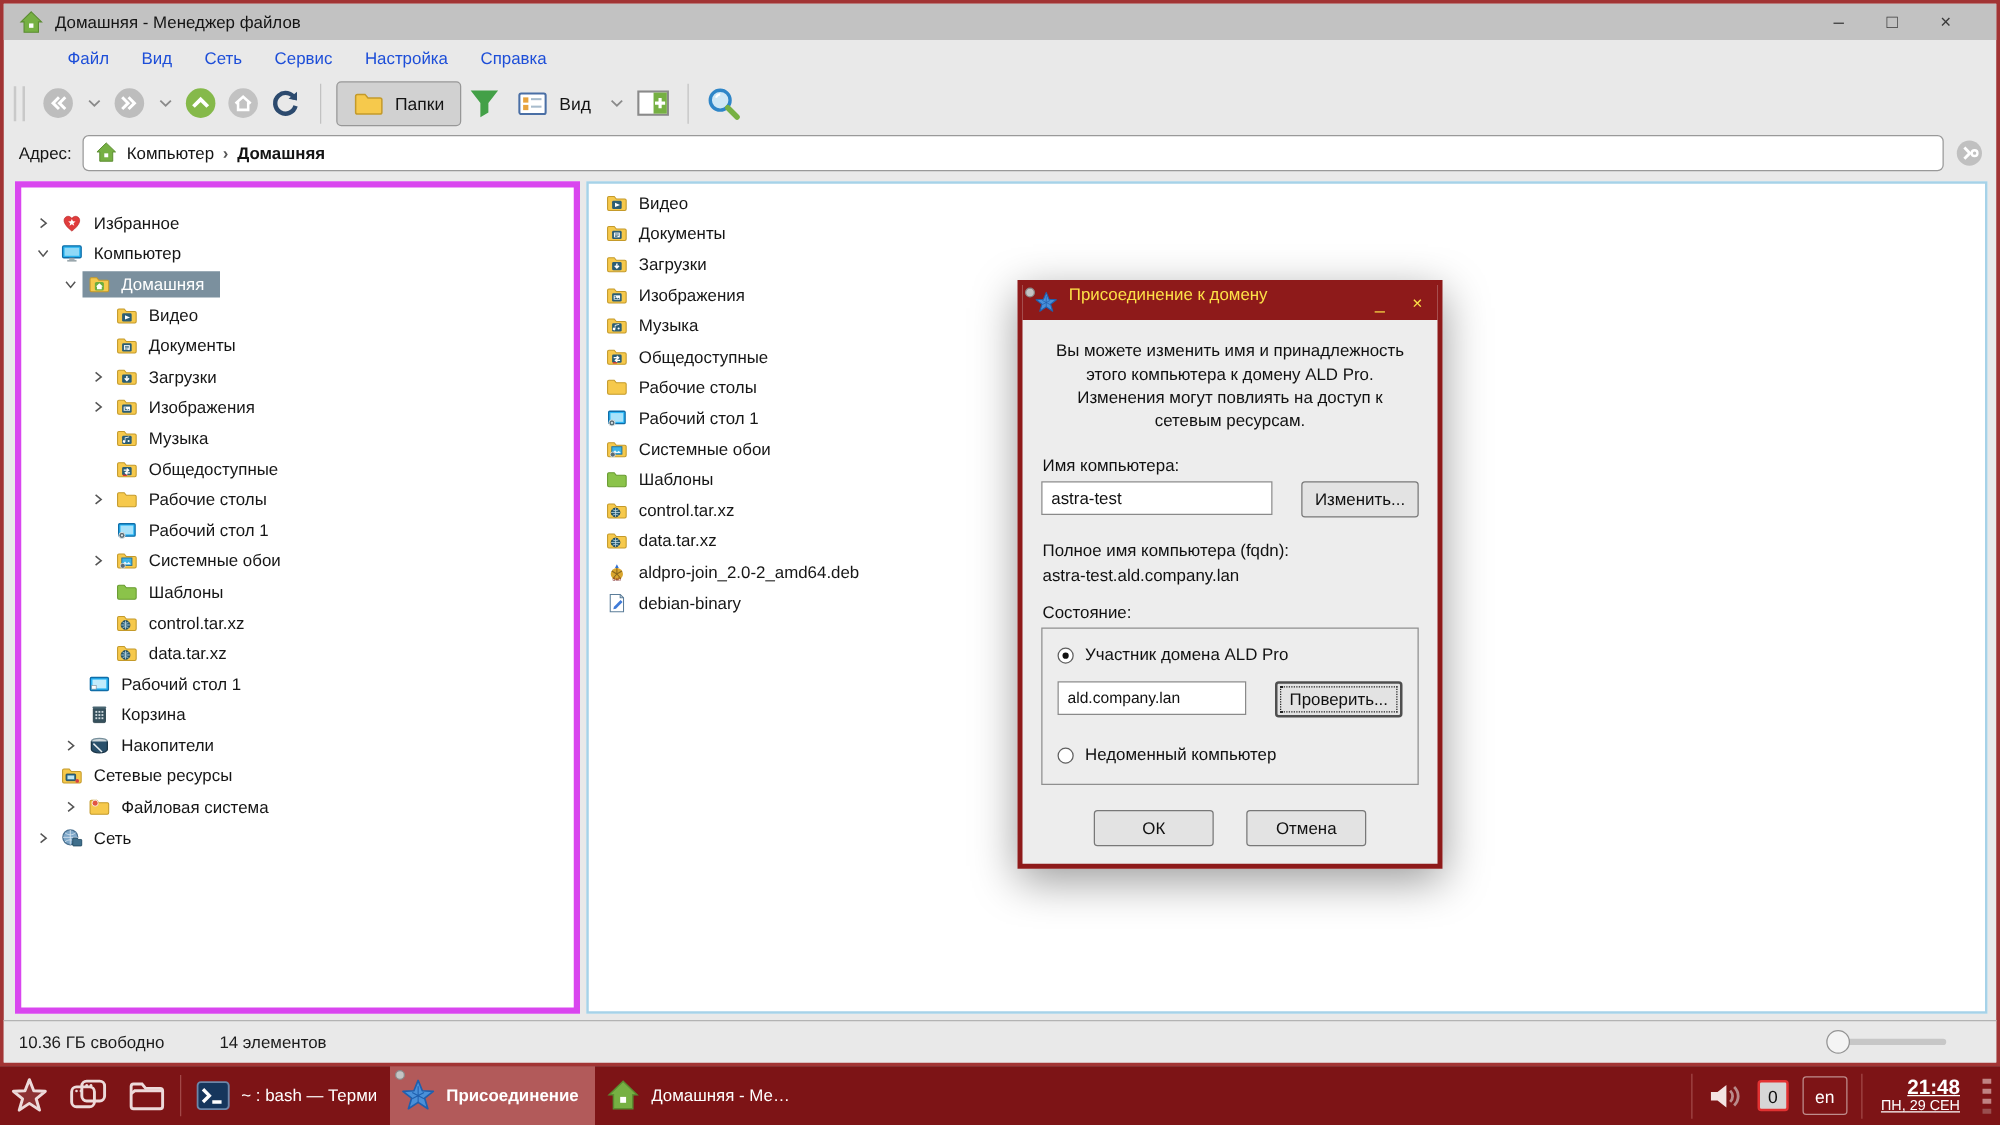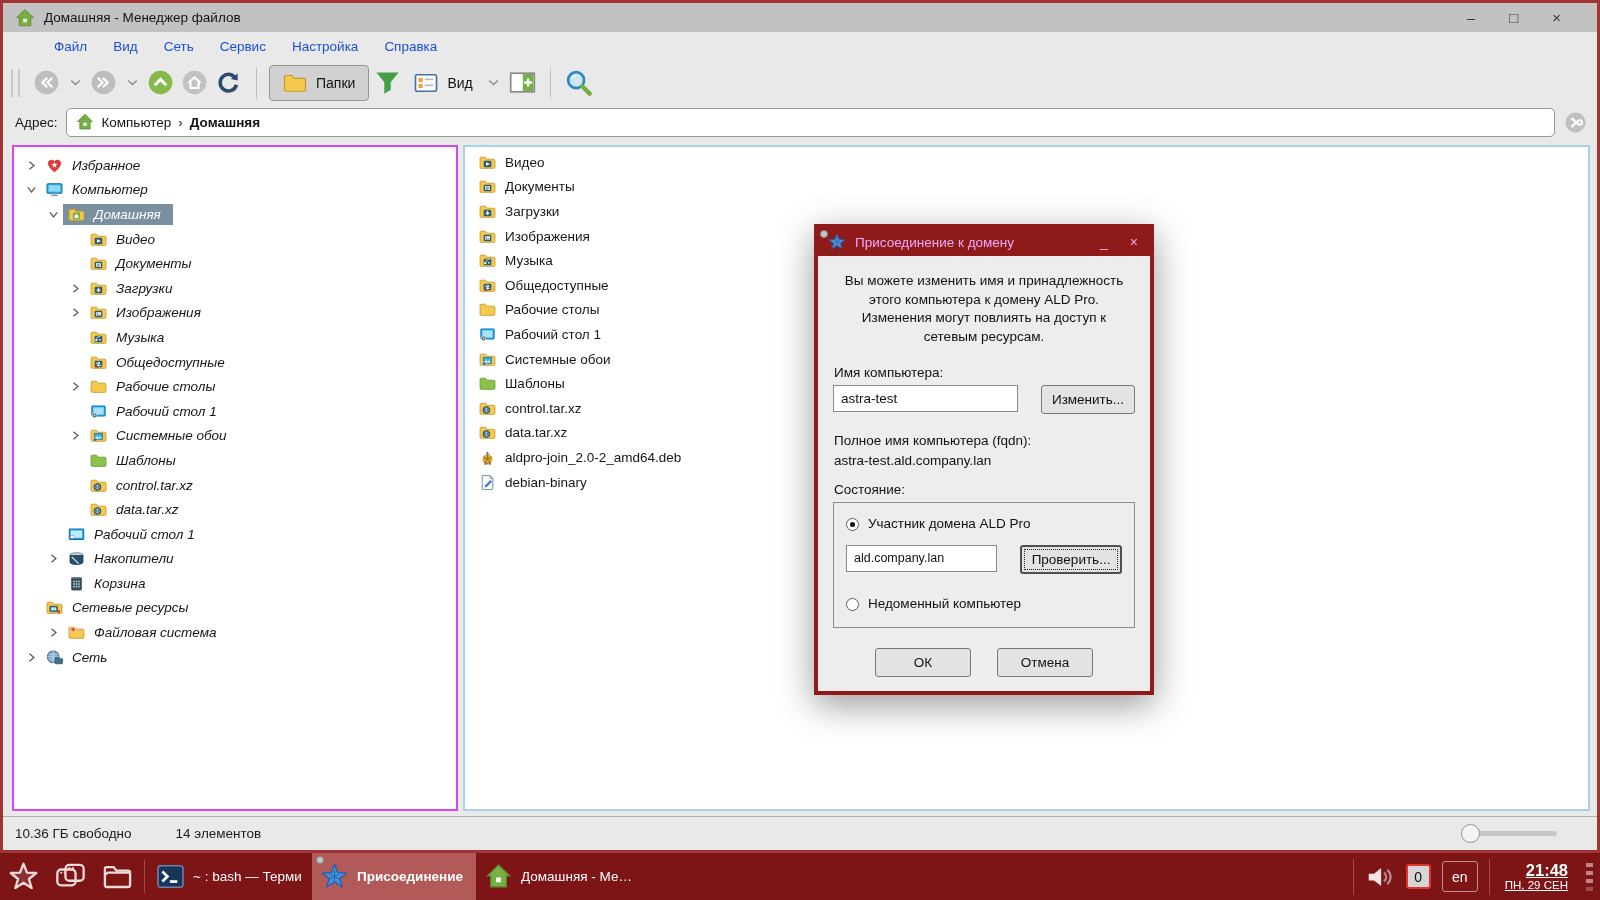--- a/index.html
+++ b/index.html
@@ -30,21 +30,21 @@
   .addr-label{color:#141414;}
   .addr-field{flex:1;height:29px;background:#fff;border:1px solid #999;border-radius:5px;
               display:flex;align-items:center;gap:7px;padding:0 9px;box-sizing:border-box;}
   .addr-field .ic svg{width:18px;height:18px;}
   .crumb{color:#141414;}
   .crumb.bold{font-weight:bold;}
   .crumb-sep{color:#555;font-weight:bold;}
   .go-btn{width:23px;height:23px;}
   .go-btn svg{width:23px;height:23px;}
   .content{flex:1;display:flex;gap:5px;padding:6px 7px 5px 9px;overflow:hidden;}
-  .tree-panel{width:442px;flex:0 0 auto;background:#fff;border:2px solid #d946ef;padding:6px 0;overflow:hidden;font-style:italic;}
+  .tree-panel{width:442px;flex:0 0 auto;background:#fff;border:5px solid #d946ef;padding:16px 0;overflow:hidden;}
   .file-panel{flex:1;background:#fff;border:2px solid #a6d2e8;padding:3px 0;overflow:hidden;}
   .tree-row{display:flex;align-items:center;height:24.6px;font-size:13.5px;color:#161616;}
   .expander{width:19px;height:17px;display:inline-flex;align-items:center;justify-content:center;flex:0 0 auto;}
   .expander svg{width:13px;height:13px;}
   .expander.none{visibility:hidden;}
   .expander.expanded svg{transform:rotate(90deg);}
   .hl{display:flex;align-items:center;padding:2px 12px 2px 2px;border-radius:0;}
   .tree-row.selected .hl{background:#7b909e;color:#fff;}
   .ic{display:inline-flex;align-items:center;justify-content:center;}
   .row-ic{width:19px;height:17px;margin:0 8px 0 2px;flex:0 0 auto;}
@@ -53,21 +53,21 @@
   .statusbar{height:33px;flex:0 0 auto;border-top:1px solid #b3b3b3;display:flex;align-items:center;
              padding:0 12px;font-size:13.5px;color:#1c1c1c;background:#e9e9e9;}
   .status-free{margin-right:44px;}
   .slider{margin-left:auto;display:flex;align-items:center;margin-right:28px;}
   .knob{width:17px;height:17px;border:1px solid #949494;background:#f4f4f4;border-radius:50%;z-index:1;}
   .track{width:80px;height:5px;background:#c7c7c7;border-radius:3px;margin-left:-3px;}
   
   .dialog{position:absolute;left:814px;top:224px;width:332px;box-sizing:content-box;background:#ededed;
           border:4px solid #8e1a1a;box-shadow:0 10px 34px rgba(0,0,0,.4);}
   .dlg-dot{position:absolute;left:2px;top:2px;width:8px;height:8px;border-radius:50%;background:#c4c4c4;border:1px solid #8a8a8a;box-sizing:border-box;}
-  .dlg-title{height:28px;background:#8e1a1a;display:flex;align-items:center;gap:9px;padding:0 10px;color:#f0abfc;font-size:13.5px;}
+  .dlg-title{height:28px;background:#8e1a1a;display:flex;gap:9px;padding:0 10px;color:#fde047;font-size:13.5px;}
   .dlg-title .ic svg{width:18px;height:18px;}
   .dlg-controls{margin-left:auto;display:flex;gap:22px;align-items:center;font-size:14px;padding-right:2px;}
   .dlg-body{padding:12px 15px 14px;font-size:13.5px;color:#111;}
   .intro{text-align:center;line-height:1.38;margin:4px 2px 18px;}
   .flabel{margin:0 0 5px 1px;}
   .field-row{display:flex;gap:23px;align-items:flex-start;}
   .tinput{height:27px;background:#fff;border:1px solid #8a8a8a;padding:0 7px;display:flex;align-items:center;
           box-sizing:border-box;font-size:13.5px;color:#111;}
   .btn{height:29px;background:#e3e3e3;border:1px solid #787878;border-radius:3px;display:flex;align-items:center;
        justify-content:center;padding:0 12px;box-sizing:border-box;font-size:13.5px;color:#111;}
@@ -503,57 +503,57 @@
                 <svg viewBox="0 0 16 16" xmlns="http://www.w3.org/2000/svg">
                   <rect x="1.2" y="2.8" width="13.6" height="9.8" rx="0.8" fill="#29b6f6" stroke="#0f6da8"></rect>
                   <rect x="2.8" y="4.4" width="10.4" height="6.6" fill="#c2ecfc"></rect>
                   <rect x="2.2" y="8.8" width="3.4" height="2.8" fill="#fff" stroke="#7d8f99" stroke-width="0.5"></rect>
                 </svg>
               </span>
               <span>Рабочий стол 1</span>
             </span>
           </div>
           <div class="tree-row" style="padding-left: 30px;">
-            <span class="expander collapsed">
-              <svg viewBox="0 0 16 16" xmlns="http://www.w3.org/2000/svg">
-                <path d="M5.5 3.5 11 8l-5.5 4.5" stroke="#555" stroke-width="1.5" fill="none"></path>
-              </svg>
-            </span>
-            <span class="hl">
-              <span class="ic row-ic">
-                <svg viewBox="0 0 16 16" xmlns="http://www.w3.org/2000/svg">
-                  <ellipse cx="8" cy="4.8" rx="6" ry="2.3" fill="#cfd8dc" stroke="#78909c"></ellipse>
-                  <path d="M2 4.8v6.2c0 1.3 2.7 2.4 6 2.4s6-1.1 6-2.4V4.8" fill="#29506b" stroke="#1b3648"></path>
-                  <path d="M3.5 6.5 10 12.8" stroke="#e8eef1" stroke-width="1.1"></path>
-                </svg>
-              </span>
-              <span>Накопители</span>
-            </span>
-          </div>
-          <div class="tree-row" style="padding-left: 30px;">
             <span class="expander none"></span>
             <span class="hl">
               <span class="ic row-ic">
                 <svg viewBox="0 0 16 16" xmlns="http://www.w3.org/2000/svg">
                   <rect x="3.4" y="3.2" width="9.2" height="11" rx="0.9" fill="#35505c" stroke="#203741" stroke-width="0.6"></rect>
                   <rect x="2.8" y="2" width="10.4" height="1.7" rx="0.8" fill="#4a6672"></rect>
                   <g fill="#cfd8dc">
                     <rect x="5" y="5.4" width="1.4" height="1.4"></rect>
                     <rect x="7.3" y="5.4" width="1.4" height="1.4"></rect>
                     <rect x="9.6" y="5.4" width="1.4" height="1.4"></rect>
                     <rect x="5" y="7.8" width="1.4" height="1.4"></rect>
                     <rect x="7.3" y="7.8" width="1.4" height="1.4"></rect>
                     <rect x="9.6" y="7.8" width="1.4" height="1.4"></rect>
                     <rect x="5" y="10.2" width="1.4" height="1.4"></rect>
                     <rect x="7.3" y="10.2" width="1.4" height="1.4"></rect>
                     <rect x="9.6" y="10.2" width="1.4" height="1.4"></rect>
                   </g>
                 </svg>
               </span>
               <span>Корзина</span>
+            </span>
+          </div>
+          <div class="tree-row" style="padding-left: 30px;">
+            <span class="expander collapsed">
+              <svg viewBox="0 0 16 16" xmlns="http://www.w3.org/2000/svg">
+                <path d="M5.5 3.5 11 8l-5.5 4.5" stroke="#555" stroke-width="1.5" fill="none"></path>
+              </svg>
+            </span>
+            <span class="hl">
+              <span class="ic row-ic">
+                <svg viewBox="0 0 16 16" xmlns="http://www.w3.org/2000/svg">
+                  <ellipse cx="8" cy="4.8" rx="6" ry="2.3" fill="#cfd8dc" stroke="#78909c"></ellipse>
+                  <path d="M2 4.8v6.2c0 1.3 2.7 2.4 6 2.4s6-1.1 6-2.4V4.8" fill="#29506b" stroke="#1b3648"></path>
+                  <path d="M3.5 6.5 10 12.8" stroke="#e8eef1" stroke-width="1.1"></path>
+                </svg>
+              </span>
+              <span>Накопители</span>
             </span>
           </div>
           <div class="tree-row" style="padding-left: 8px;">
             <span class="expander none"></span>
             <span class="hl">
               <span class="ic row-ic">
                 <svg viewBox="0 0 16 16" xmlns="http://www.w3.org/2000/svg">
                   <path d="M1 4c0-.6.4-1 1-1h4l1.6 1.9H14c.6 0 1 .4 1 1v6.6c0 .6-.4 1-1 1H2c-.6 0-1-.4-1-1z" fill="#f6c94c" stroke="#c49a2a" stroke-width="0.8"></path>
                   <rect x="3.6" y="6.8" width="7.2" height="5" rx="0.6" fill="#2f6f8f" stroke="#184459" stroke-width="0.6"></rect>
                   <rect x="4.7" y="7.9" width="5" height="2.8" fill="#bfe6f2"></rect>

